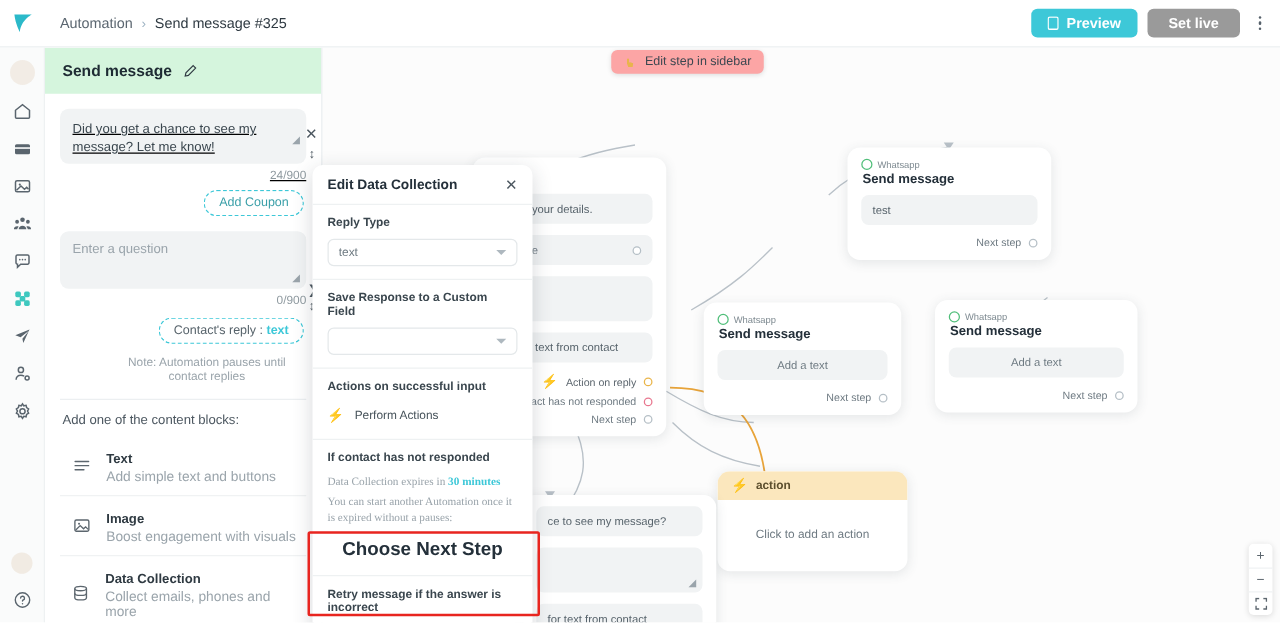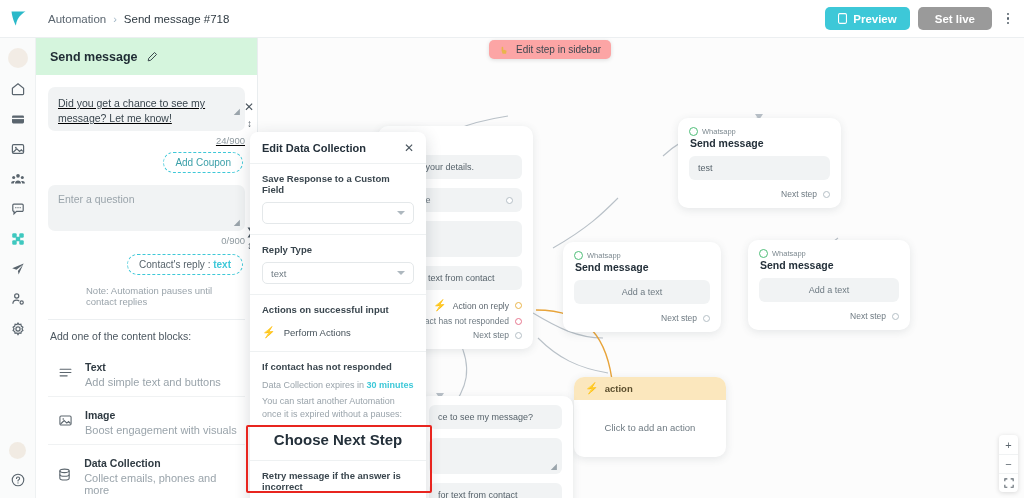--- a/index.html
+++ b/index.html
@@ -80,21 +80,21 @@
     background: #f1f3f4; border-radius: 7px; height: 46px; padding: 8px 10px;
     font-size: 10.5px; color: #9aa4ab; position: relative;
   }
   .q-box .resize-grip { position:absolute; right:5px; bottom:4px; color:#9aa4ab; font-size: 8px; }
   .reply-row { display:flex; justify-content:flex-end; padding: 8px 2px 0 0; }
   .reply-btn {
     border: 1px dashed #3dc8d8; background:#fff; border-radius: 13px;
     font-size: 10px; padding: 4px 11px; color:#57636b; cursor: pointer;
   }
   .reply-btn b { color:#3dc8d8; }
-  .note { font-size: 9.5px; color: #9aa4ab; padding: 10px 0 12px; margin-left: 38px; }
+  .note { text-align:center; font-size: 9.5px; color: #9aa4ab; padding: 10px 0 12px; margin-left: 38px; }
   .divider { height:1px; background:#eceff1; margin: 0 0 10px; }
   .blocks-label { font-size: 10.5px; color: #4c5760; padding: 0 2px 7px; }
   .block {
     display:flex; align-items:center; gap: 11px; padding: 8px 8px; border-bottom: 1px solid #f0f2f3;
     cursor: pointer;
   }
   .block-ic { width:18px; color:#5c666e; display:flex; align-items:center; justify-content:center; }
   .block-t { font-size: 10.5px; color:#2f3a42; font-weight: bold; }
   .block-s { font-size: 11px; color:#9aa4ab; margin-top: 1px; }
 
@@ -156,21 +156,21 @@
   .modal-sec { padding: 9px 12px 10px; border-bottom: 1px solid #eef1f2; }
   .mlabel { font-size: 9.5px; font-weight:bold; color:#3a464e; margin-bottom: 7px; }
   .mselect {
     border:1px solid #e4e8ea; border-radius: 5px; height: 22px;
     display:flex; align-items:center; justify-content:space-between;
     padding: 0 8px; font-size: 9.5px; color:#6e7a82; cursor:pointer; background:#fff;
   }
   .caret { width:0; height:0; border-left:4px solid transparent; border-right:4px solid transparent; border-top:4px solid #aeb8bf; }
   .mrow-action { display:flex; align-items:center; gap:8px; font-size:9.5px; color:#46525a; padding: 4px 0 2px; cursor:pointer;}
   .bolt { color:#eeb13c; font-size: 11px; }
-  .mtext { font-size: 9px; color:#9aa4ab; line-height:1.5; }
+  .mtext { font-size: 9px; color:#9aa4ab; line-height:1.5;font-family:Liberation Serif, serif; }
   .mtext .teal { color:#3dc8d8; font-weight:bold; }
   .choose-next { text-align:center; font-size:15px; font-weight:bold; color:#24303a; padding: 9px 0 2px; cursor:pointer; }
   .retry-wrap { position:relative; padding: 9px 12px 12px; }
   .retry-input {
     border:1px solid #5bc6b5; border-radius: 5px; height: 45px; padding: 7px 9px;
     font-size: 9.5px; color:#3a464e; position:relative; background:#fff;
   }
   .redbox {
     position:absolute; left: 246px; top: 425px; width: 186px; height: 68px;
     border: 2.5px solid #e8251f; border-radius: 2px; z-index: 45; pointer-events:none;
@@ -192,21 +192,21 @@
 
   <div class="topbar">
     <div class="logo-cell">
       <svg width="21" height="21" viewBox="0 0 24 24">
         <path d="M4 4 L20 4 C20 4 10 9 9 20 C9 20 5 13 4 4 Z" fill="#2bb9c9"></path>
       </svg>
     </div>
     <div class="breadcrumb">
       <span class="bc-link">Automation</span>
       <span class="bc-sep">›</span>
-      <span class="bc-cur">Send message #718</span>
+      <span class="bc-cur">Send message #325</span>
     </div>
     <div class="topbar-right">
       <button class="btn-preview">
         <svg width="9" height="11" viewBox="0 0 10 12">
           <rect x="0.6" y="0.6" width="8.8" height="10.8" rx="1.4" fill="none" stroke="#fff" stroke-width="1.2"></rect>
         </svg>
         <span>Preview</span>
       </button>
       <button class="btn-setlive">Set live</button>
       <div class="kebab">
@@ -502,31 +502,31 @@
     </div>
   </div>
 
   <div class="modal">
     <div class="modal-head">
       <span class="modal-title">Edit Data Collection</span>
       <span class="modal-x">✕</span>
     </div>
 
     <div class="modal-sec">
+      <div class="mlabel">Reply Type</div>
+      <div class="mselect">
+        <span>text</span>
+        <span class="caret"></span>
+      </div>
+    </div>
+
+    <div class="modal-sec">
       <div class="mlabel">Save Response to a Custom Field</div>
       <div class="mselect">
         <span></span>
-        <span class="caret"></span>
-      </div>
-    </div>
-
-    <div class="modal-sec">
-      <div class="mlabel">Reply Type</div>
-      <div class="mselect">
-        <span>text</span>
         <span class="caret"></span>
       </div>
     </div>
 
     <div class="modal-sec">
       <div class="mlabel">Actions on successful input</div>
       <div class="mrow-action">
         <span class="bolt">⚡</span>
         <span>Perform Actions</span>
       </div>

